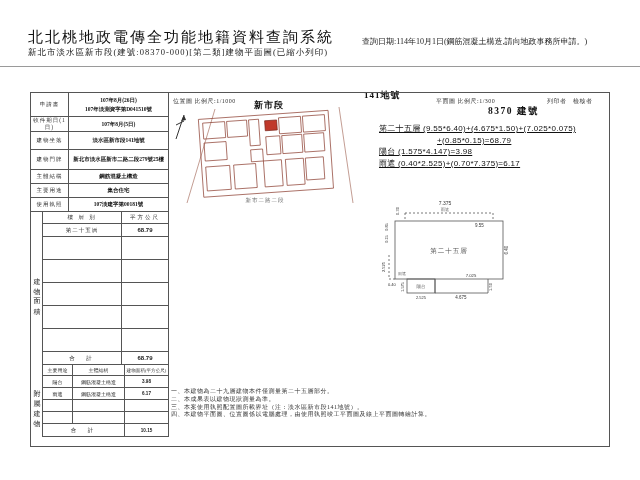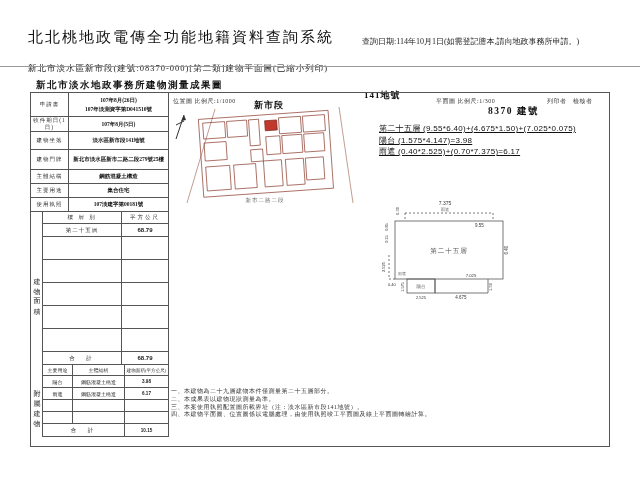--- a/index.html
+++ b/index.html
@@ -1,20 +1,20 @@
 <!DOCTYPE html>
 <html><head>
 <meta charset="utf-8">
 <style>
   html,body{margin:0;padding:0;background:#fff;}
   #canvas{position:relative;width:640px;height:480px;background:#ffffff;overflow:hidden;
           font-family:"Liberation Serif", serif;color:#1a1a1a;}
   .abs{position:absolute;}
   .sys-title{font-size:15px;letter-spacing:2px;color:#111;}
-  .sys-sub{font-size:8.5px;letter-spacing:1px;color:#222;margin-top:16px;}
+  .sys-sub{font-size:8.5px;letter-spacing:1px;color:#222;}
   .query-date{font-size:8px;color:#222;}
   .rule{height:1px;background:#9a9a9a;}
   .doc-head{font-size:9.5px;font-weight:bold;letter-spacing:1.5px;color:#111;}
   .doc-head.plain{font-weight:bold;letter-spacing:1px;margin-top:20px;}
   .bigbox{border:1px solid #555;}
   .tinylabel{font-size:6px;color:#333;letter-spacing:0.5px;}
   
   .ltab{position:absolute;left:0;top:0;width:138px;border-right:1px solid #555;box-sizing:border-box;background:#fff;}
   .trow{display:flex;border-bottom:1px solid #555;box-sizing:border-box;align-items:center;}
   .tcell{box-sizing:border-box;display:flex;align-items:center;justify-content:center;
@@ -41,24 +41,23 @@
   .notes{font-size:6px;line-height:7.8px;color:#333;letter-spacing:0.5px;}
   svg text{font-family:"Liberation Sans",sans-serif;}
 </style>
 </head>
 <body>
 
 <div id="canvas">
 
   <div class="abs sys-title" style="left:28px;top:28px;">北北桃地政電傳全功能地籍資料查詢系統</div>
   <div class="abs sys-sub" style="left:28px;top:47px;">新北市淡水區新市段(建號:08370-000)[第二類]建物平面圖(已縮小列印)</div>
-  <div class="abs query-date" style="left:362px;top:36px;">查詢日期:114年10月1日(如需登記謄本,請向地政事務所申請。)</div>
+  <div class="abs query-date" style="left:362px;top:36px;">查詢日期:114年10月1日(鋼筋混凝土構造,請向地政事務所申請。)</div>
   <div class="abs rule" style="left:0;top:66px;width:640px;"></div>
 
-  <div class="abs doc-head" style="left:36px;top:79px;">新北市淡水地政事務所建物測量成果圖</div>
   <div class="abs doc-head plain" style="left:254px;top:79px;font-size:9px;">新市段</div>
   <div class="abs doc-head plain" style="left:364px;top:69px;font-size:9px;">141地號</div>
   <div class="abs doc-head" style="left:488px;top:79px;margin-top:26px;">8370 建號</div>
 
   <div class="abs bigbox" style="left:30px;top:92px;width:578px;height:353px;">
 
     <div class="abs tinylabel" style="left:142px;top:4px;">位置圖 比例尺:1/1000</div>
     <div class="abs tinylabel" style="left:405px;top:4px;">平面圖 比例尺:1/300</div>
     <div class="abs tinylabel" style="left:516px;top:4px;">列印者　檢核者</div>
 
@@ -195,20 +194,21 @@
         <rect x="100" y="54" width="18" height="26"></rect>
         <rect x="122" y="54" width="18" height="26"></rect>
         <rect x="142" y="54" width="18" height="22"></rect>
         <rect x="104" y="14" width="12" height="10" fill="#c0392b" stroke="#7a241a"></rect>
       </g>
       <text x="102" y="95" font-size="5.5" fill="#6a6a6a" text-anchor="middle" letter-spacing="1">新市二路二段</text>
     </svg>
 
     <div class="abs formulas" style="left:348px;top:30px;width:232px;text-decoration:underline;">
       <div>第二十五層 (9.55*6.40)+(4.675*1.50)+(7.025*0.075)</div>
+      <div class="ind">+(0.85*0.15)=68.79</div>
       <div>陽台 (1.575*4.147)=3.98</div>
       <div>雨遮 (0.40*2.525)+(0.70*7.375)=6.17</div>
     </div>
 
     <svg class="abs" style="left:350px;top:104px;" width="150" height="112" viewBox="0 0 150 112">
       <g stroke="#555" stroke-width="0.8" fill="none">
 
         <line x1="24" y1="16" x2="112" y2="16" stroke-dasharray="2,2"></line>
         <line x1="24" y1="16" x2="24" y2="24" stroke-dasharray="2,2"></line>
         <line x1="112" y1="16" x2="112" y2="24" stroke-dasharray="2,2"></line>

